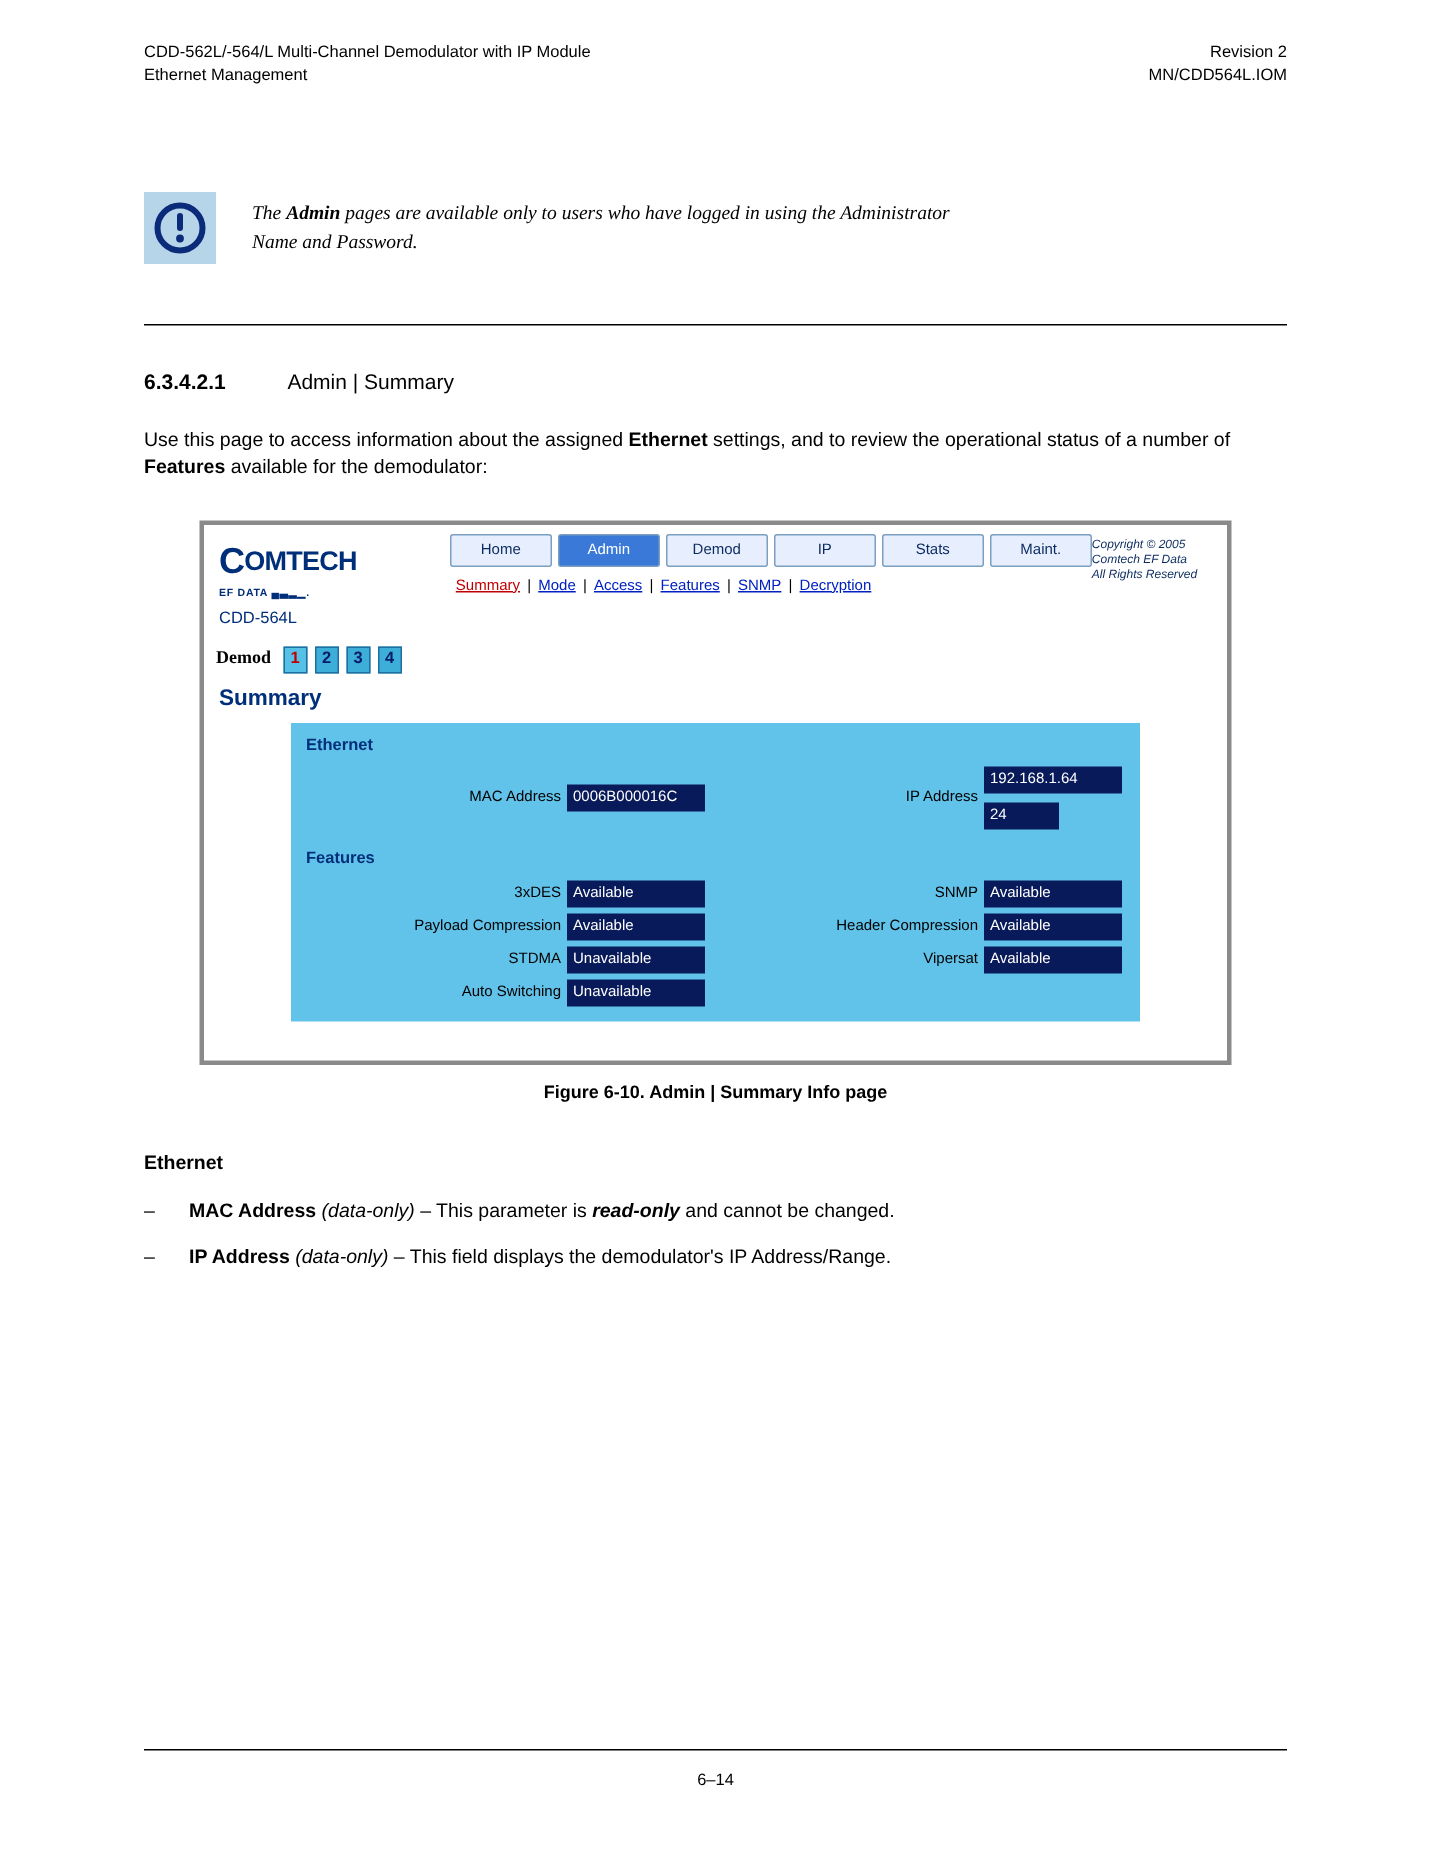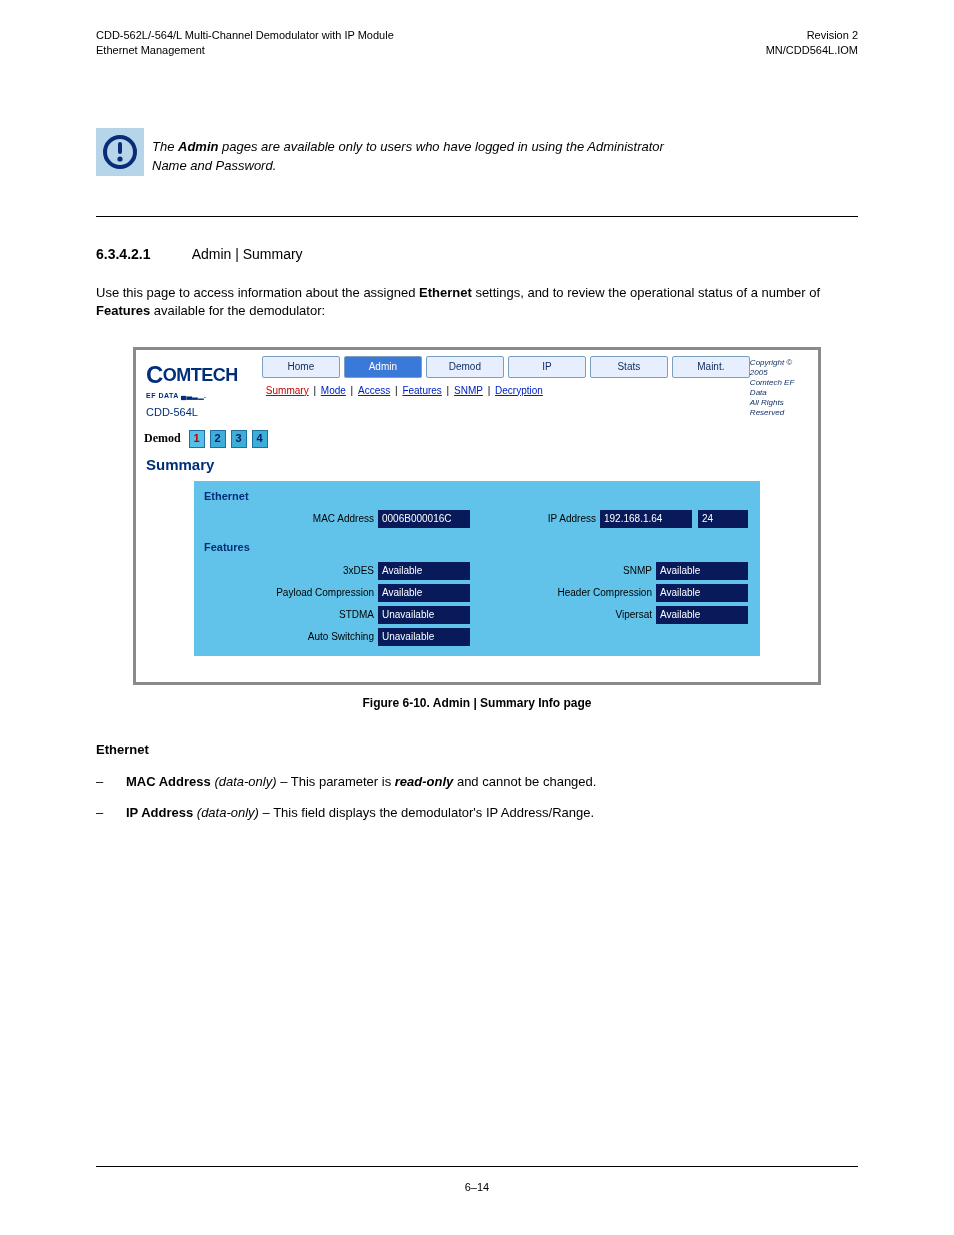--- a/index.html
+++ b/index.html
@@ -19,23 +19,24 @@
   }
   .page-header .left { text-align: left; line-height: 1.35; }
   .page-header .right { text-align: right; line-height: 1.35; }
   .body-text {
     padding: 0 96px;
     font-size: 13px;
     line-height: 1.4;
   }
   .notice-row {
     display: flex;
-    align-items: flex-end;
-    gap: 8px;
+    align-items: center;
+    gap: 24px;
     margin: 70px 0 40px 0;
+    font-family: Liberation Serif, serif;
   }
   .notice-icon {
     width: 48px; height: 48px;
     background: #b7d5e8;
     display: flex;
     align-items: center;
     justify-content: center;
     flex-shrink: 0;
   }
   .notice-icon svg { display: block; }
@@ -67,21 +68,21 @@
   .logo-block { width: 160px; padding: 2px 4px 4px 4px; }
   .logo-line1 { color: #002f7a; font-weight: bold; font-size: 18px; letter-spacing: -0.5px; }
   .logo-line1 .c { font-size: 24px; vertical-align: -2px; }
   .logo-sub { color: #002f7a; font-size: 7px; font-weight: bold; letter-spacing: 0.5px; }
   .logo-model { color: #002f7a; font-weight: normal; font-size: 11px; margin-top: 4px; }
   .nav-area { flex: 1; }
   .tab-row { display: flex; gap: 4px; padding-left: 8px; }
   .tab {
     font-size: 10px;
     padding: 3px 0;
-    width: 78px;
+    width: 68px;
     text-align: center;
     border: 1px solid #7a9fc0;
     border-radius: 2px;
     cursor: pointer;
   }
   .tab-plain { background: #e7efff; color: #0b2a5f; }
   .tab-active { background: #3a79d8; color: #fff; }
   .subnav {
     font-size: 10px;
     padding: 6px 0 0 10px;
@@ -153,21 +154,21 @@
     background: #081a5a;
     color: #fff;
     font-size: 10px;
     padding: 2px 4px;
     width: 92px;
     text-align: left;
     white-space: nowrap;
     overflow: hidden;
   }
   .field .val.small { width: 50px; }
-  .ip-group { display: flex; gap: 6px; }
+  .ip-group { display: flex; gap: 6px; flex-direction: column; }
 
   .figure-caption {
     text-align: center;
     font-size: 12px;
     margin-top: 6px;
   }
 
   .section-ethernet { margin-top: 30px; font-size: 13px; }
   .section-ethernet b { font-weight: bold; }
   .section-sub { margin-top: 12px; font-size: 13px; line-height: 1.5; }

